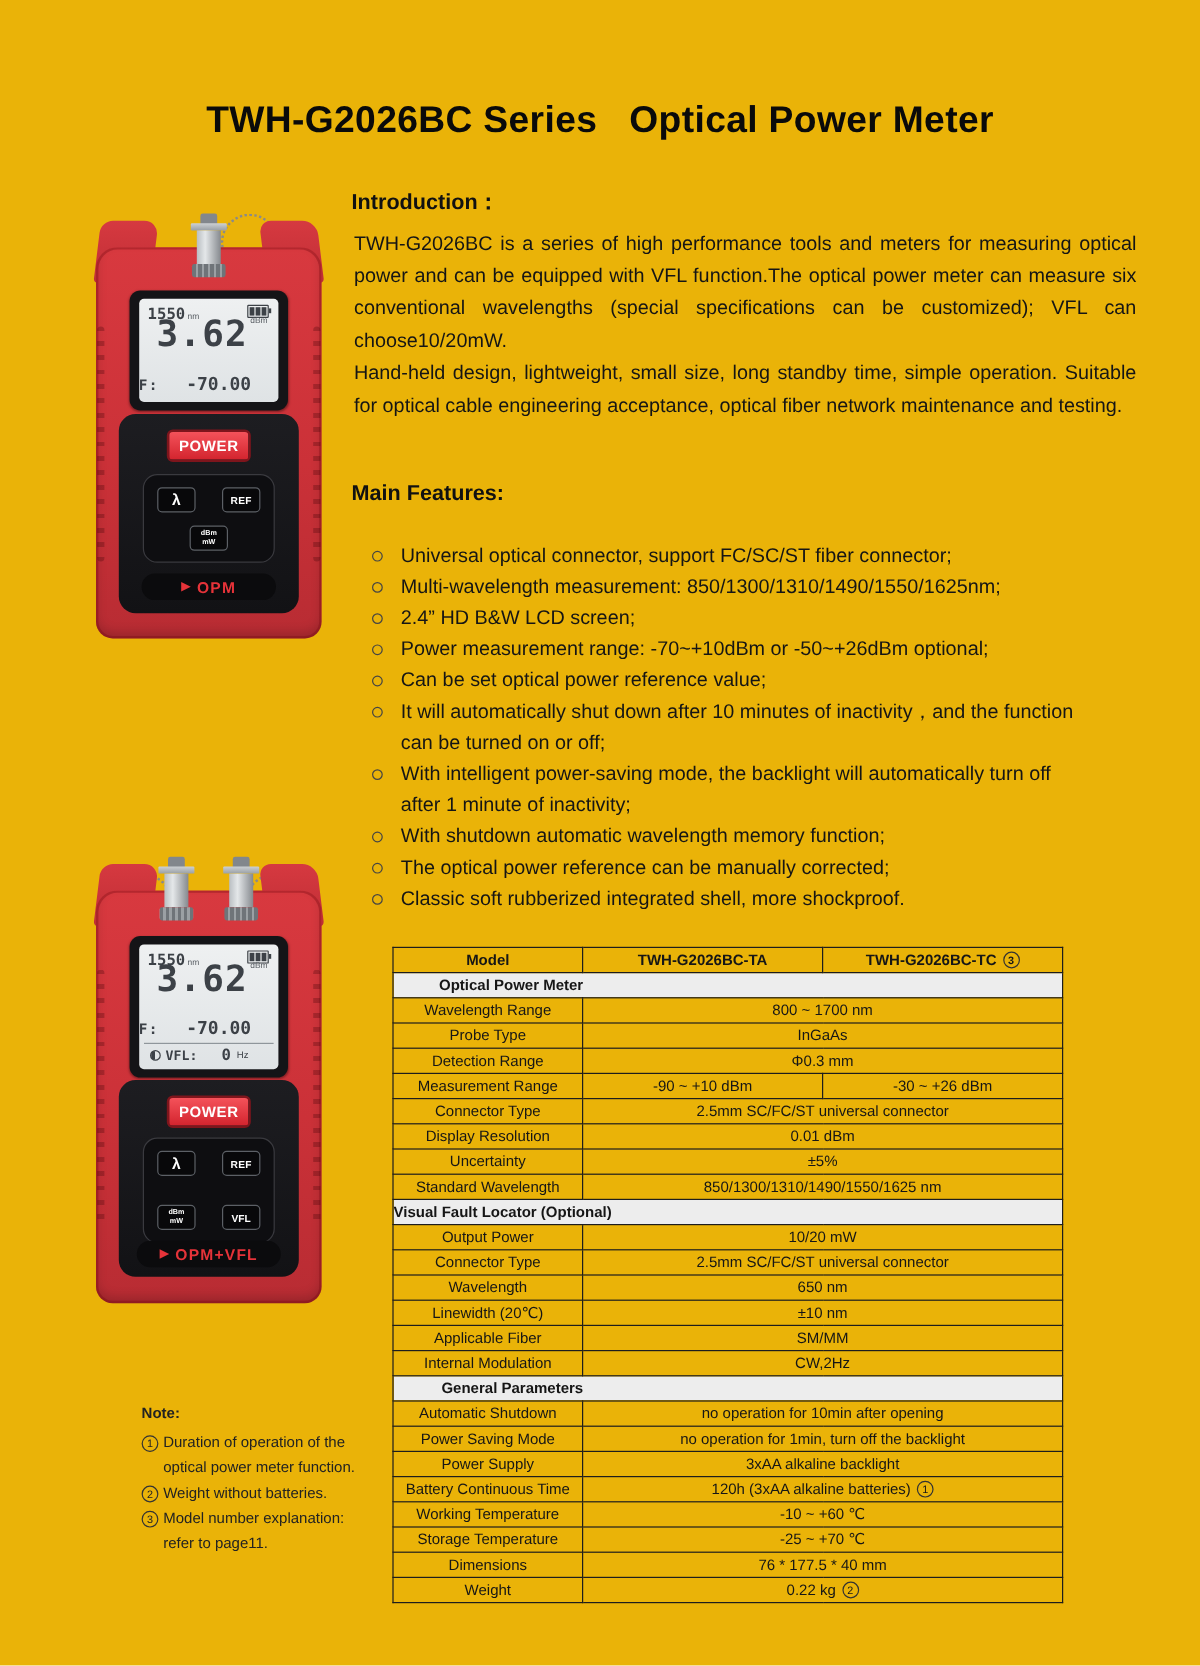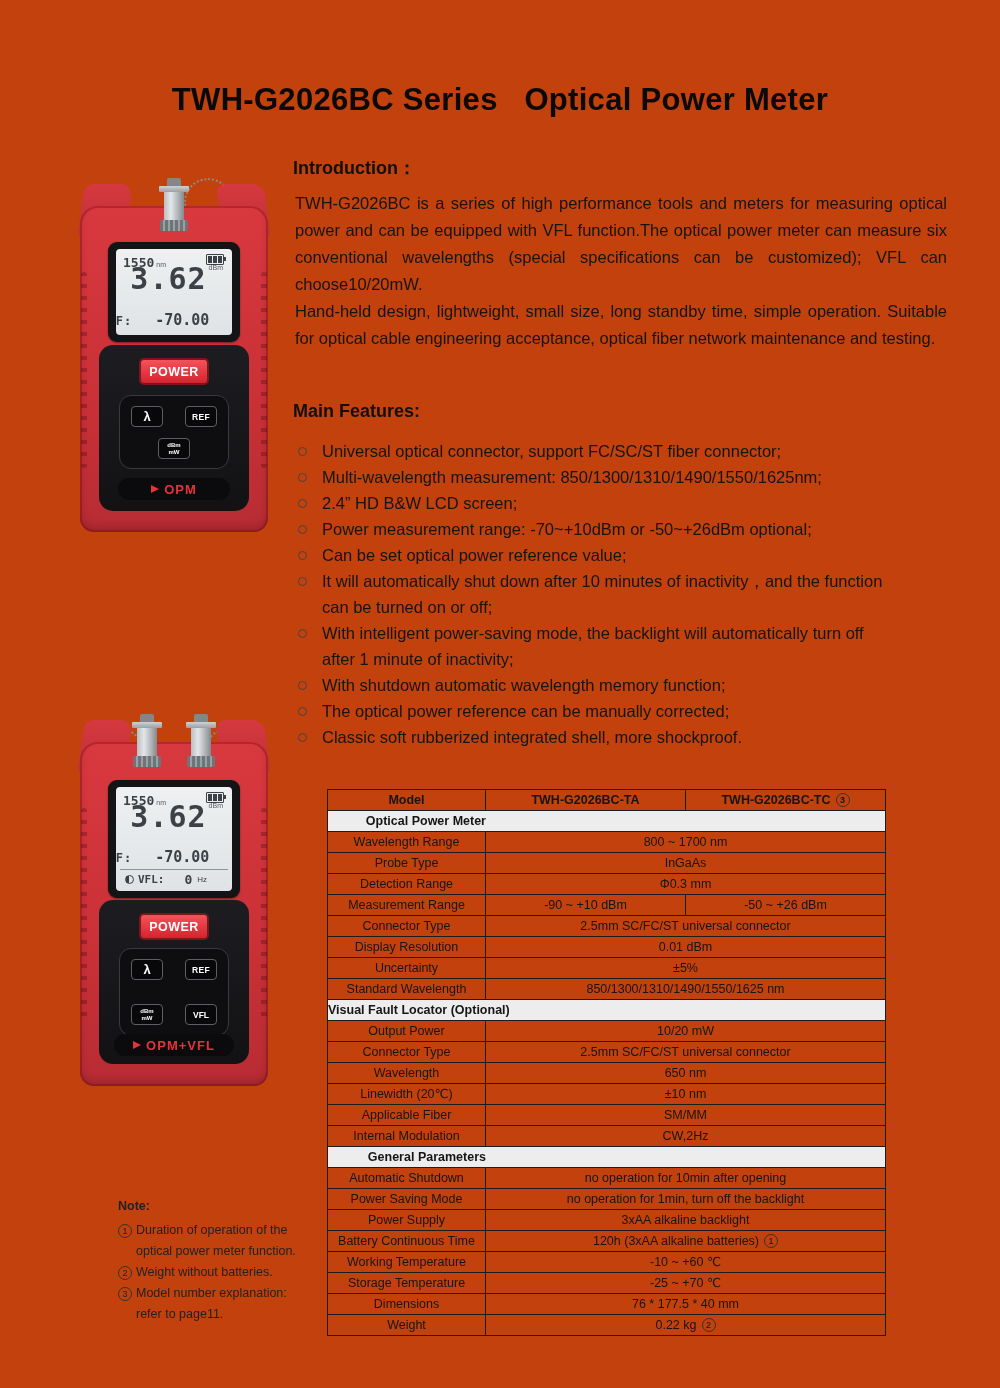--- a/index.html
+++ b/index.html
@@ -1,45 +1,45 @@
 <!DOCTYPE html>
 <html><head>
 <meta charset="utf-8">
 <style>
   html,body { margin:0; padding:0; background:#ffffff; }
-  .page { position:relative; width:1000px; height:1388px; background:#c2410c; overflow:hidden;
+  .page { position:relative; width:1000px; height:1388px; background:#eab308; overflow:hidden;
           font-family:"Liberation Sans","DejaVu Sans",sans-serif; color:#111; }
 
   
   .title { position:absolute; top:82px; left:0; width:100%; margin:0; text-align:center;
            font-size:31px; font-weight:700; letter-spacing:.3px; white-space:pre; color:#0a0a0a; }
   .intro-h { position:absolute; left:293px; top:156px; margin:0; font-size:18px; font-weight:700; }
   .intro-text { position:absolute; left:295px; top:190px; width:652px; font-size:16.5px;
                 line-height:27px; text-align:justify; color:#151515; }
   .intro-text p { margin:0; }
   .feat-h { position:absolute; left:293px; top:401px; margin:0; font-size:18px; font-weight:700; }
-  .features { position:absolute; left:295px; top:438px; width:592px; margin:0; padding:0;
+  .features { position:absolute; left:295px; top:438px; width:592px; margin:12px; padding:0;
               list-style:none; font-size:16.5px; line-height:26px; color:#151515; }
   .features li { position:relative; padding-left:27px; }
   .bullet { position:absolute; left:3px; top:9px; width:7px; height:7px;
             border:1.5px solid #444; border-radius:50%; }
 
   
   .spec { position:absolute; left:327px; top:789px; width:558px; border-collapse:collapse;
           table-layout:fixed; font-size:12.5px; color:#161616; }
   .spec th,.spec td { border:1.5px solid #1d1d1d; padding:2px 4px; height:16px;
                       line-height:1.15; text-align:center; white-space:nowrap; overflow:hidden; }
   .spec th { font-weight:700; }
   .spec td.section { text-align:left; background:#ededed; font-weight:700; padding:2px 0; }
   .spec td.section span { display:inline-block; width:158px; text-align:right; }
   .circ { display:inline-block; width:12px; height:12px; line-height:12px; border:1px solid #333;
           border-radius:50%; font-size:9px; text-align:center; vertical-align:1px; margin-left:5px; }
 
   
-  .notes { position:absolute; left:118px; top:1196px; width:190px; font-size:12.5px;
+  .notes { position:absolute; left:118px; top:1168px; width:190px; font-size:12.5px;
            line-height:21px; color:#222; }
   .notes-h { margin-bottom:3px; font-weight:600; }
   .note-item { position:relative; padding-left:18px; }
   .note-item .circ { position:absolute; left:0; top:4px; margin:0; }
 
   
   .device { position:absolute; }
   .dev1 { left:78px; top:176px; width:192px; height:360px; }
   .dev2 { left:78px; top:712px; width:192px; height:378px; }
 
@@ -306,21 +306,21 @@
           <td class="lbl">Probe Type</td>
           <td colspan="2">InGaAs</td>
         </tr>
         <tr>
           <td class="lbl">Detection Range</td>
           <td colspan="2">Φ0.3 mm</td>
         </tr>
         <tr>
           <td class="lbl">Measurement Range</td>
           <td>-90 ~ +10 dBm</td>
-          <td>-50 ~ +26 dBm</td>
+          <td>-30 ~ +26 dBm</td>
         </tr>
         <tr>
           <td class="lbl">Connector Type</td>
           <td colspan="2">2.5mm SC/FC/ST universal connector</td>
         </tr>
         <tr>
           <td class="lbl">Display Resolution</td>
           <td colspan="2">0.01 dBm</td>
         </tr>
         <tr>

